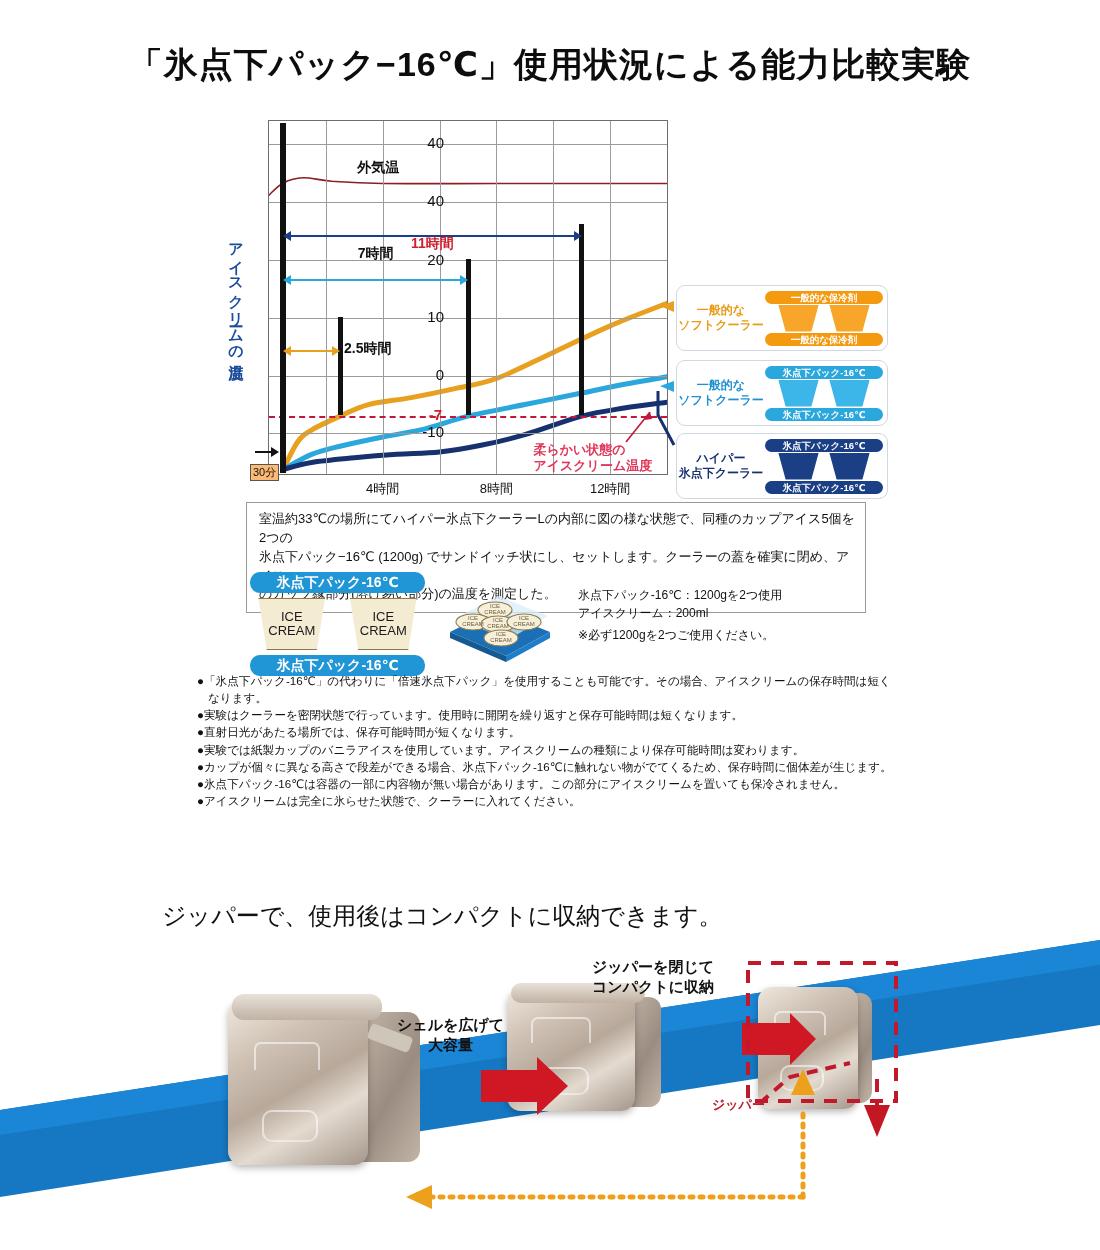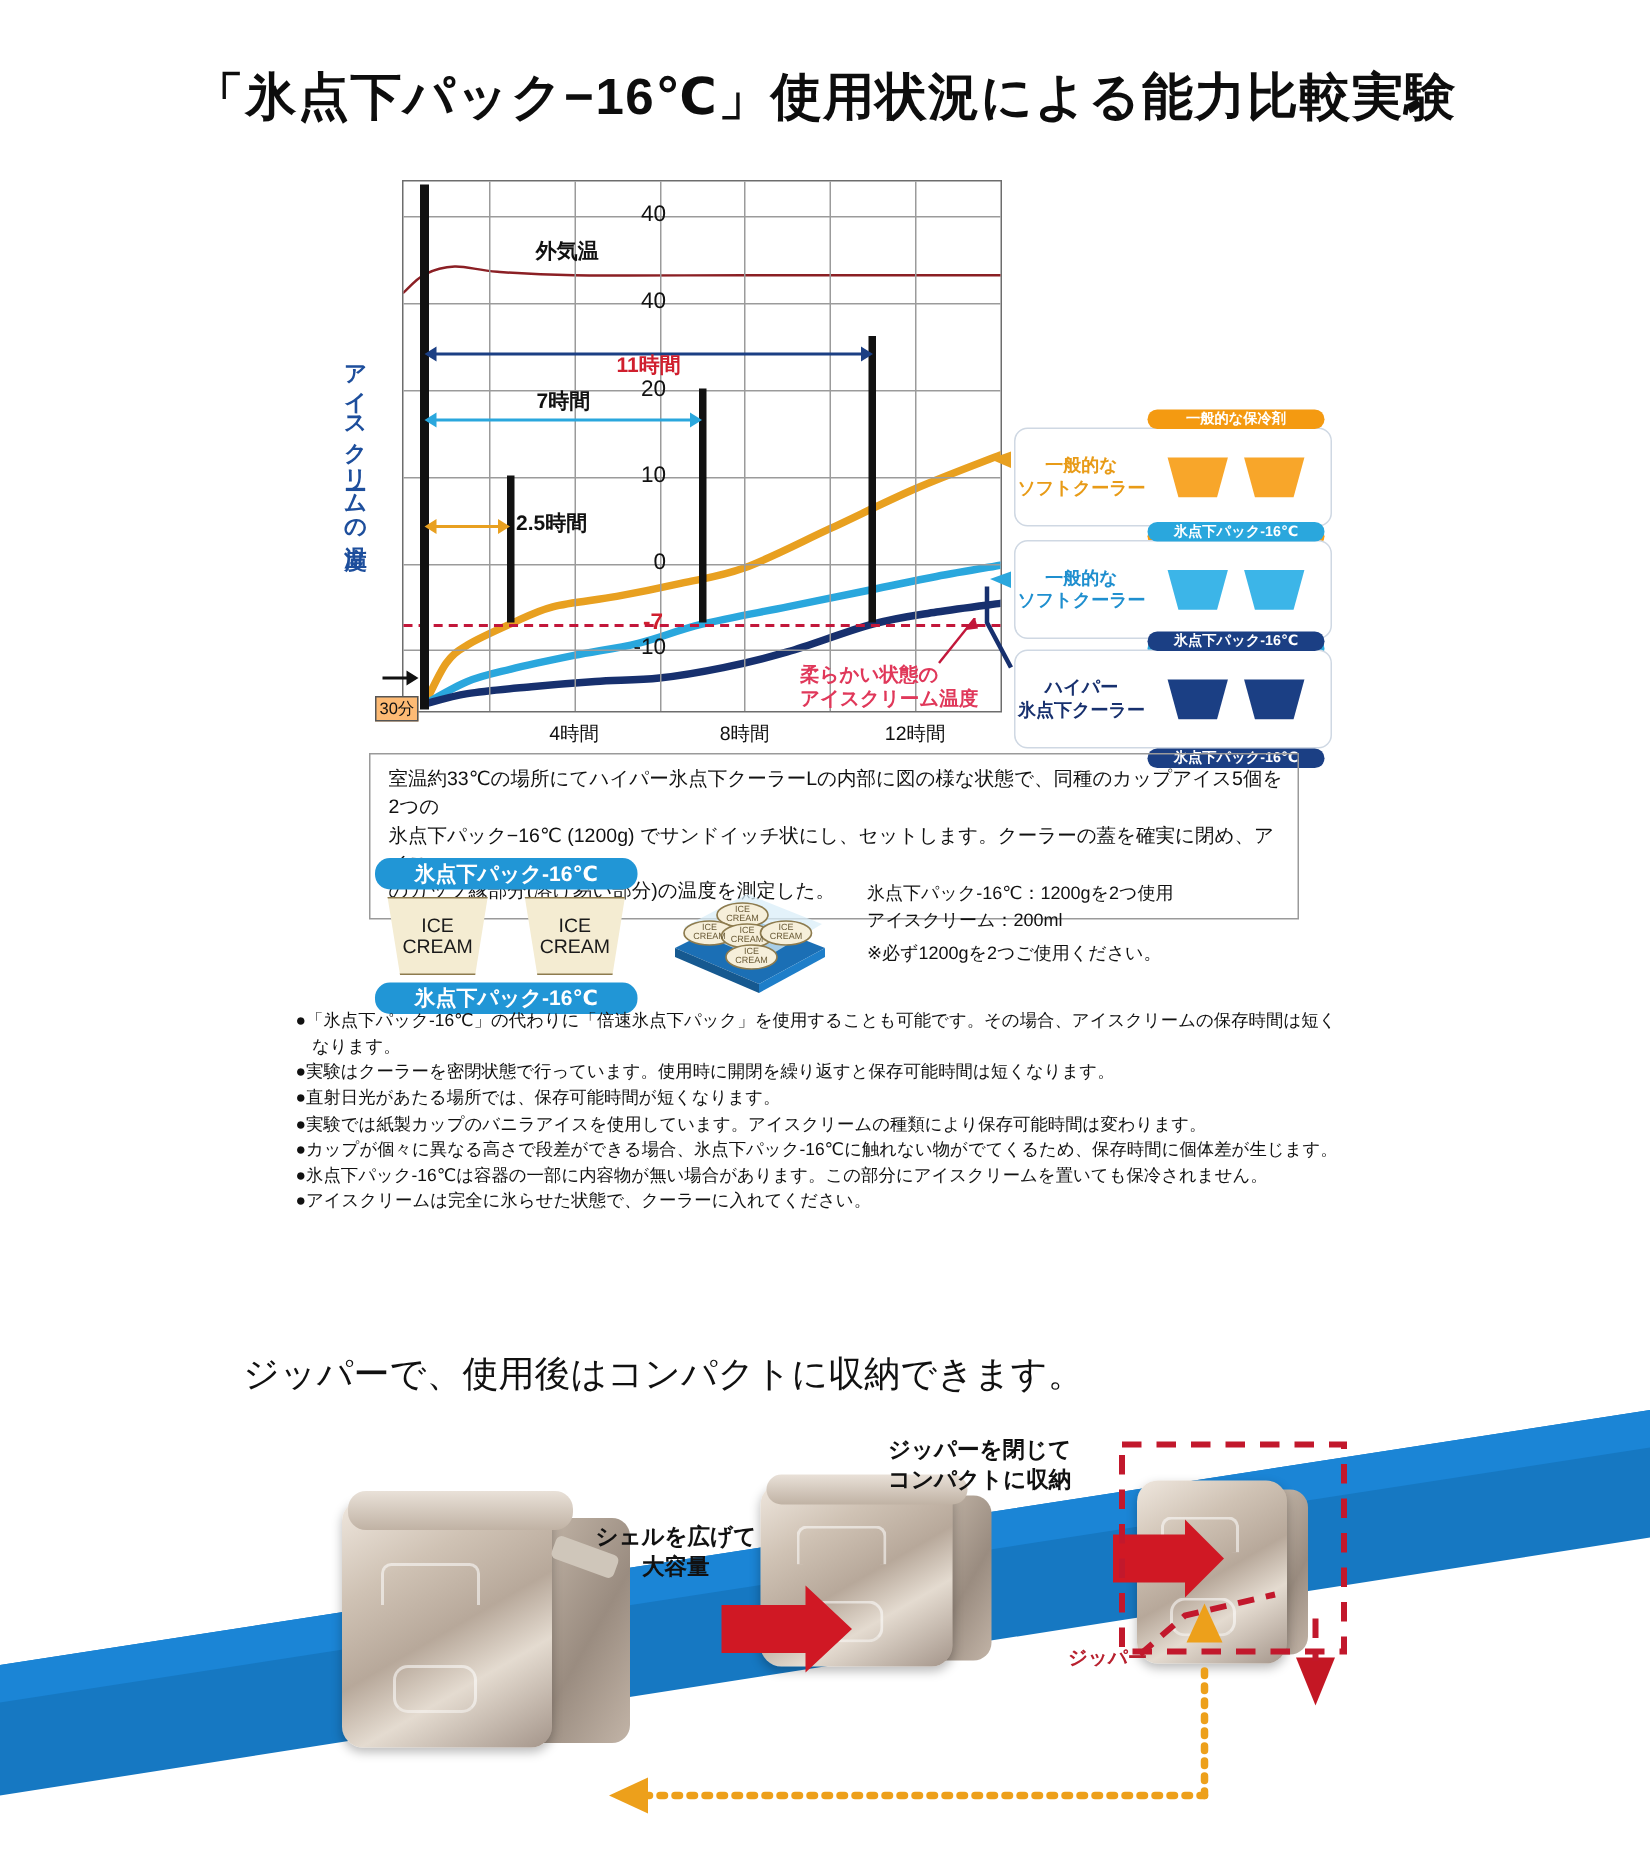--- a/index.html
+++ b/index.html
@@ -55,21 +55,21 @@
 
   #outside-temp-label{position:absolute;font-size:14px;font-weight:bold;color:#111;}
   #soft-ice-note{position:absolute;font-size:13px;font-weight:bold;color:#e0385a;
         line-height:1.25;text-align:left;white-space:nowrap;}
 
   
   .legend-card{position:absolute;border:1px solid #cfd8e3;border-radius:9px;
       background:#fff;display:flex;align-items:center;box-sizing:border-box;}
   .legend-card .lgtext{font-size:12px;font-weight:bold;line-height:1.25;
       text-align:center;white-space:nowrap;}
-  .stack{display:flex;flex-direction:column;align-items:center;gap:19px;}
+  .stack{display:flex;flex-direction:column;align-items:center;gap:1px;}
   .pillbar{border-radius:8px;color:#fff;font-size:9.5px;font-weight:bold;
       text-align:center;line-height:13px;height:13px;width:118px;}
   .cupsrow{display:flex;gap:5px;}
   .cup{width:46px;height:27px;}
 
   
   #desc-box{position:absolute;left:246px;top:502px;width:620px;
       border:1px solid #9a9a9a;box-sizing:border-box;padding:7px 10px 8px 12px;
       font-size:13px;line-height:1.45;color:#111;}
 
@@ -167,21 +167,21 @@
           <div class="ln" style="background:#1b3f84"></div>
           <div class="hl" style="border-right:8px solid #1b3f84"></div>
           <div class="hr" style="border-left:8px solid #1b3f84"></div>
         </div>
         <div class="arrowlabel" style="color: rgb(208, 31, 46); left: 204.464px; transform: translateX(-50%); top: 99.5803px; margin-top: 20px;">11時間</div>
         <div class="arrowrow" style="left: 55.2143px; width: 184.786px; top: 164.139px;">
           <div class="ln" style="background:#2aa7dd"></div>
           <div class="hl" style="border-right:8px solid #2aa7dd"></div>
           <div class="hr" style="border-left:8px solid #2aa7dd"></div>
         </div>
-        <div class="arrowlabel" style="color: rgb(17, 17, 17); left: 147.607px; transform: translateX(-50%); top: 144px;">7時間</div>
+        <div class="arrowlabel" style="color: rgb(17, 17, 17); left: 147.607px; transform: translateX(-50%); top: 130px;">7時間</div>
         <div class="arrowrow" style="left: 55.2143px; width: 56.8571px; top: 235.318px;">
           <div class="ln" style="background:#e8a020"></div>
           <div class="hl" style="border-right:8px solid #e8a020"></div>
           <div class="hr" style="border-left:8px solid #e8a020"></div>
         </div>
         <div class="arrowlabel" style="color: rgb(17, 17, 17); left: 116.071px; top: 225.318px;">2.5時間</div>
         <div class="cap30" style="left: 22px; top: 348.741px;">30分</div>
         <div id="t30-arrow" style="left: 27px; width: 21.2143px; top: 336.01px;"></div>
         <div id="t30-head" style="left: 43.2143px; top: 332.01px;"></div>
         <div id="outside-temp-label" style="left: 129.129px; top: 44.3508px;">外気温</div>

